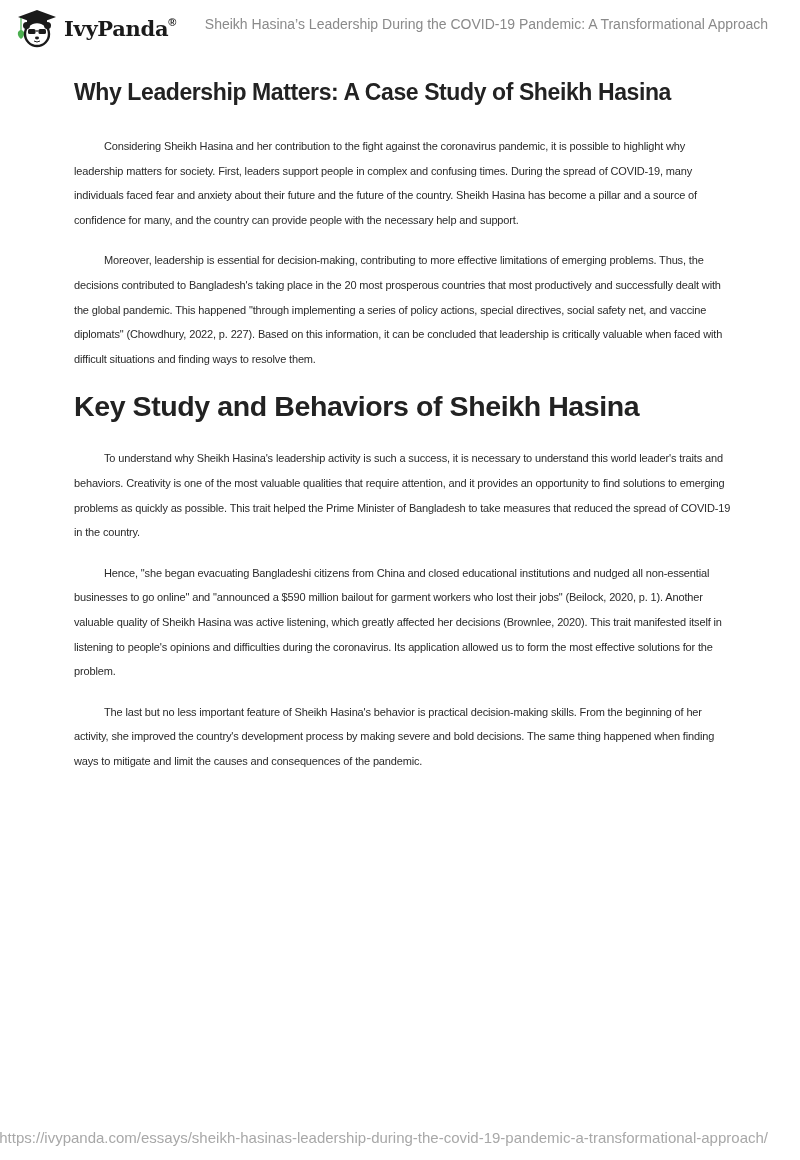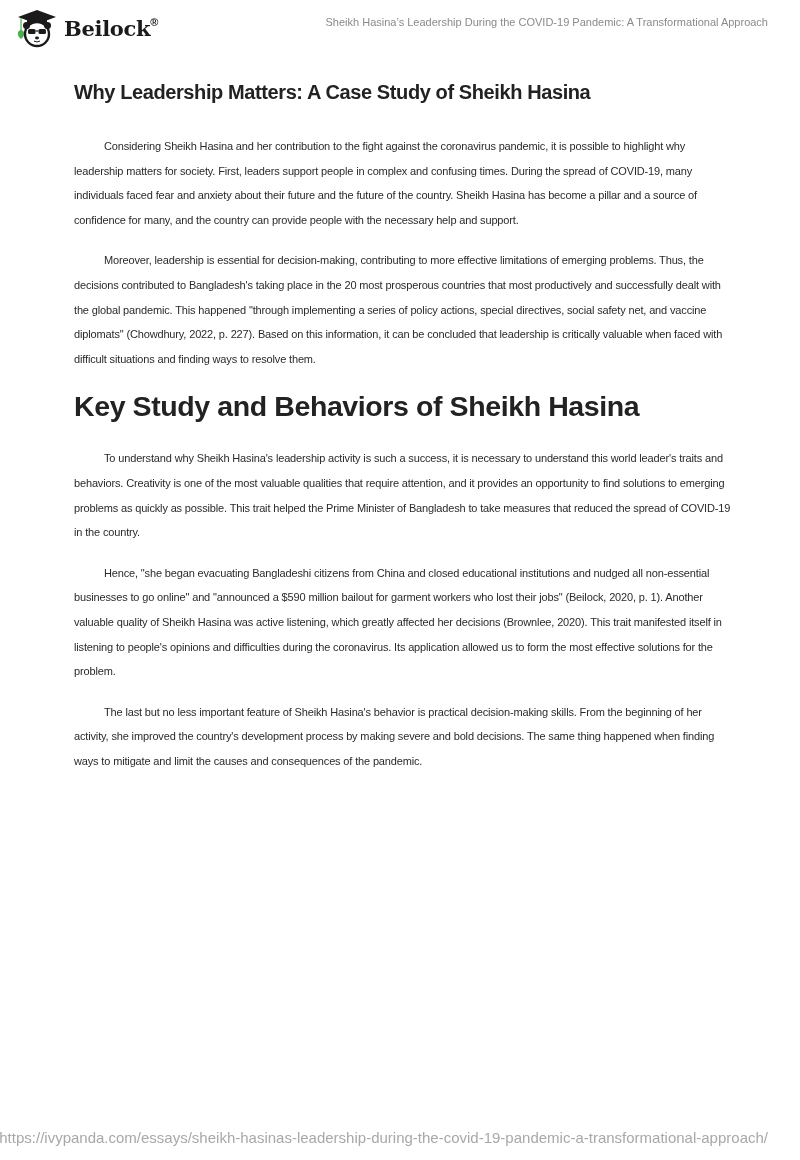--- a/index.html
+++ b/index.html
@@ -41,39 +41,39 @@
       font-size: 11px;
       font-family: "Liberation Sans", sans-serif;
       font-weight: bold;
       position: relative;
       top: -2px;
     }
     .header-title {
       position: absolute;
       right: 32px;
       top: 16px;
-      font-size: 11px;
+      font-size: 14px;
       color: #8a8a8a;
       white-space: nowrap;
     }
     .content {
       position: absolute;
       left: 74px;
       top: 72px;
       width: 660px;
     }
     h1, h2 {
       font-family: "Liberation Sans", sans-serif;
       font-weight: bold;
       color: #222222;
       margin: 0;
       letter-spacing: -0.4px;
     }
     h1 {
-      font-size: 20px;
+      font-size: 23px;
       line-height: 40px;
       margin-bottom: 22px;
     }
     h2 {
       font-size: 28.5px;
       line-height: 40px;
       margin-top: 14px;
       margin-bottom: 20px;
     }
     p {
@@ -109,21 +109,21 @@
         <circle cx="21" cy="26" r="12" fill="#ffffff" stroke="#1a1a1a" stroke-width="2.4"></circle>
         <circle cx="10.5" cy="17.5" r="3.5" fill="#1a1a1a"></circle>
         <circle cx="31.5" cy="17.5" r="3.5" fill="#1a1a1a"></circle>
         <rect x="12" y="21" width="7.5" height="5" rx="1.5" fill="#1a1a1a"></rect>
         <rect x="22.5" y="21" width="7.5" height="5" rx="1.5" fill="#1a1a1a"></rect>
         <line x1="19.5" y1="23" x2="22.5" y2="23" stroke="#1a1a1a" stroke-width="1.2"></line>
         <ellipse cx="21" cy="30" rx="2" ry="1.4" fill="#1a1a1a"></ellipse>
         <path d="M18 33 Q21 35 24 33" stroke="#1a1a1a" stroke-width="1" fill="none"></path>
       </svg>
     </span>
-    <span class="logo-text"><span>Beilock</span><sup>®</sup></span>
+    <span class="logo-text"><span>IvyPanda</span><sup>®</sup></span>
   </a>
   <div class="header-title">Sheikh Hasina’s Leadership During the COVID-19 Pandemic: A Transformational Approach</div>
 </header>
 
 <main class="content">
   <section>
     <h1>Why Leadership Matters: A Case Study of Sheikh Hasina</h1>
     <p>Considering Sheikh Hasina and her contribution to the fight against the coronavirus pandemic, it is possible to highlight why leadership matters for society. First, leaders support people in complex and confusing times. During the spread of COVID-19, many individuals faced fear and anxiety about their future and the future of the country. Sheikh Hasina has become a pillar and a source of confidence for many, and the country can provide people with the necessary help and support.</p>
     <p>Moreover, leadership is essential for decision-making, contributing to more effective limitations of emerging problems. Thus, the decisions contributed to Bangladesh's taking place in the 20 most prosperous countries that most productively and successfully dealt with the global pandemic. This happened "through implementing a series of policy actions, special directives, social safety net, and vaccine diplomats" (Chowdhury, 2022, p. 227). Based on this information, it can be concluded that leadership is critically valuable when faced with difficult situations and finding ways to resolve them.</p>
   </section>

